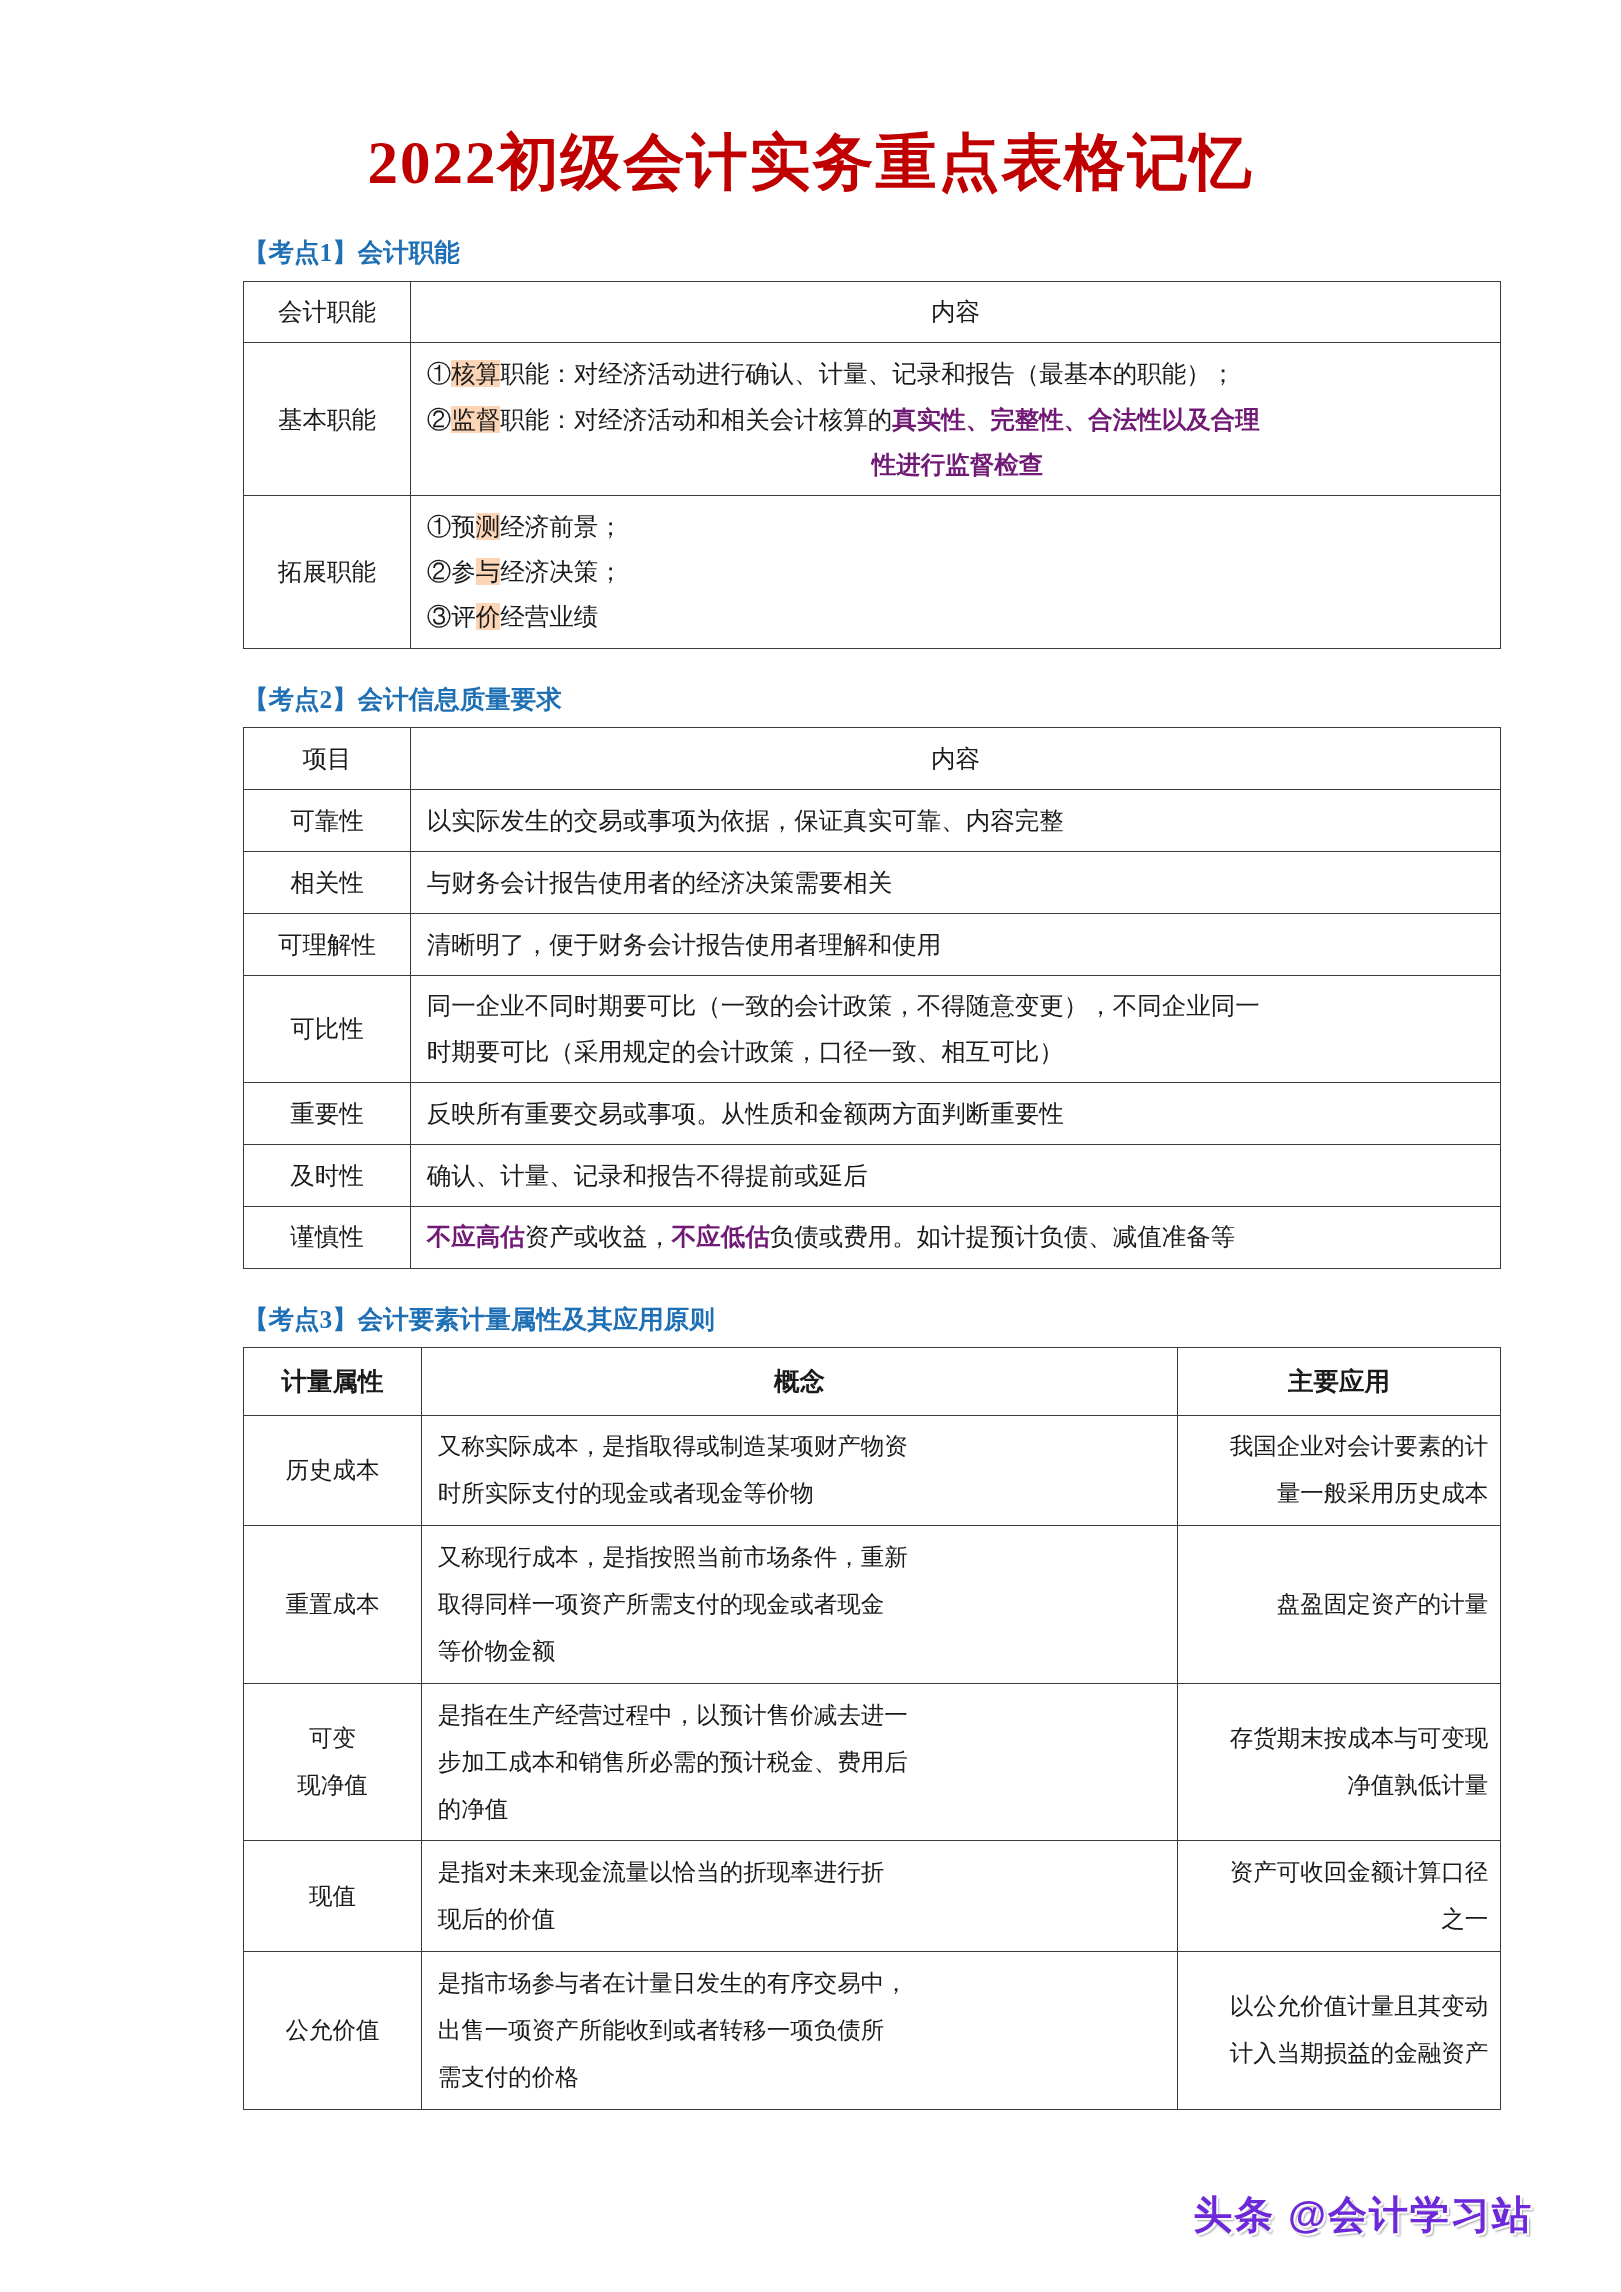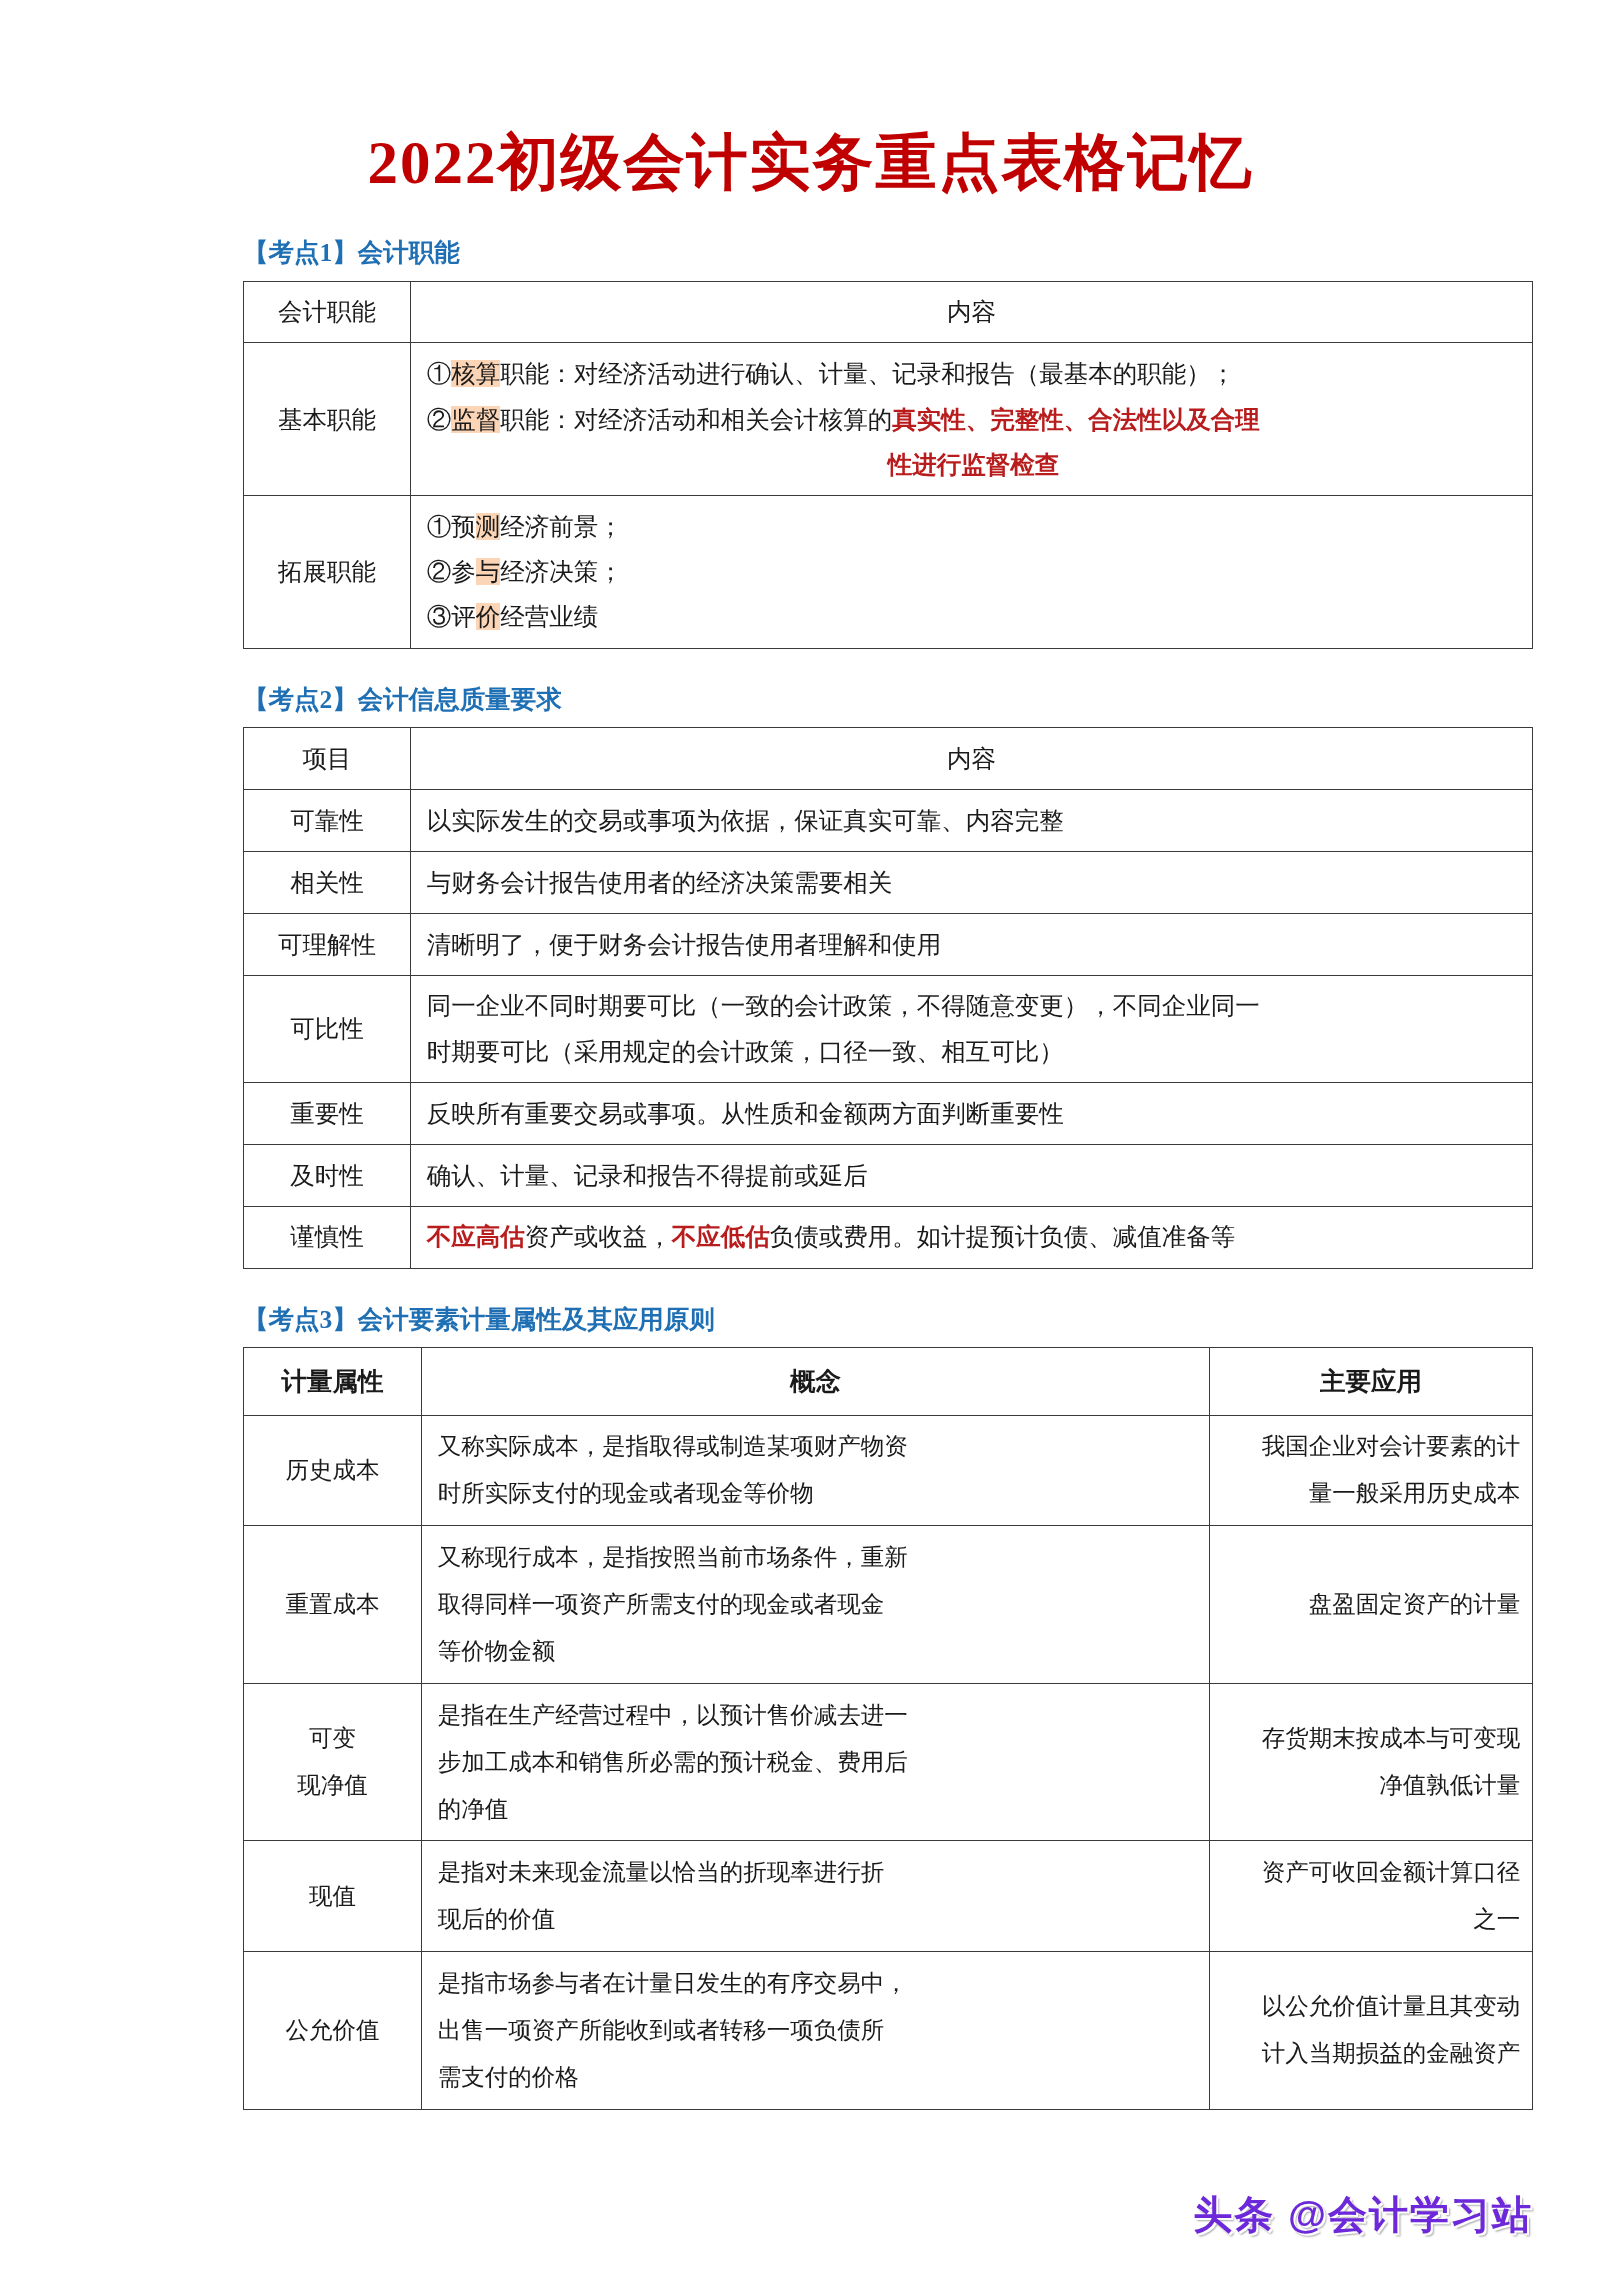--- a/index.html
+++ b/index.html
@@ -34,21 +34,21 @@
   
   .sec-head{
     color:#1F6FB4;
     font-weight:bold;
     font-size:25.5px;
     margin:0;
     padding:0 0 9.8px 0;
     line-height:1.4;
     font-family:"Liberation Serif","DejaVu Serif",serif;
   }
-  .sec-wrap{ padding-left:243px; padding-right:88px;}
+  .sec-wrap{ padding-left:243px; padding-right:120px;}
   .gap-1{height:39px;}
   .gap-2{height:33px;}
   .gap-3{height:33px;}
 
   
   table.t{
     border-collapse:collapse;
     width:100%;
     table-layout:fixed;
     font-size:23.5px;
@@ -77,21 +77,21 @@
   .t3{ font-size:23.5px; }
   .t3 td{ font-size:23.5px; line-height:2.0; }
   .t3 .col-a{ width:178px; }
   .t3 .col-c{ width:323px; }
   .t3 .hdr td{ font-weight:bold; font-size:25.5px; }
   .t3 .c-body{ padding-left:13.7px; padding-right:9.8px;}
   .t3 .c-app{ text-align:right; padding-left:13.7px;}
 
   
   .hl{ background:#FBD5B5; }
-  .darkred{ color:#b91c1c; font-weight:bold; }
+  .darkred{ color:#701a75; font-weight:bold; }
   .blue{ color:#0070C0; font-weight:bold; }
   .line{ display:block; }
   .l-ind{ display:block; text-align:center;}
 
   
   .watermark{
     position:absolute;
     right:88px;
     bottom:51px;
     font-size:39px;

